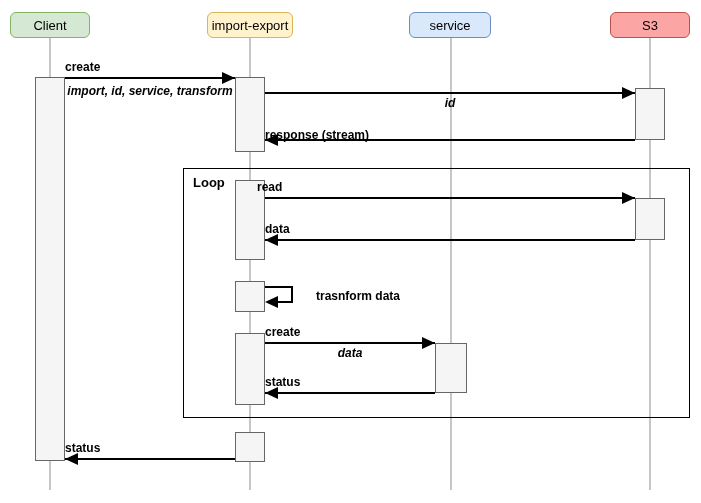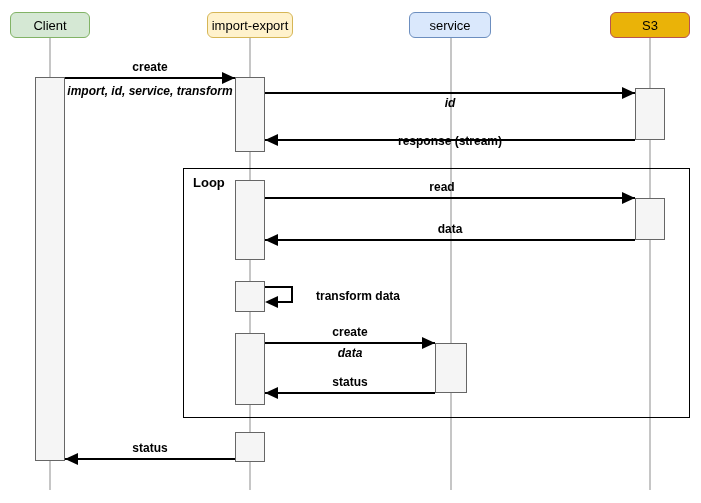--- a/index.html
+++ b/index.html
@@ -9,21 +9,21 @@
   }
   .lifeline{position:absolute;top:38px;height:452px;width:2px;background:#c6c6c6;}
   .participant{
     position:absolute;top:12px;height:26px;border-radius:6px;border:1px solid;
     display:flex;align-items:center;justify-content:center;
     font-size:13px;box-sizing:border-box;
   }
   .p-client{background:#d5e8d4;border-color:#82b366;}
   .p-ie{background:#fff2cc;border-color:#d6b656;}
   .p-svc{background:#dae8fc;border-color:#6c8ebf;}
-  .p-s3{background:#eab308;border-color:#b85450;}
+  .p-s3{background:#fca5a5;border-color:#b85450;}
   .activation{
     position:absolute;background:#f5f5f5;border:1px solid #666;box-sizing:border-box;
   }
   .fragment{
     position:absolute;left:183px;top:168px;width:507px;height:250px;
     border:1px solid #000;box-sizing:border-box;
   }
   .fragment-label{position:absolute;left:9px;top:6px;font-size:13px;font-weight:bold;}
   .mline{position:absolute;height:0;border-top:2px solid #000;}
   .vline{position:absolute;width:0;border-left:2px solid #000;}
@@ -31,21 +31,21 @@
     position:absolute;width:0;height:0;
     border-top:6px solid transparent;border-bottom:6px solid transparent;
     border-left:13px solid #000;
   }
   .head-left{
     position:absolute;width:0;height:0;
     border-top:6px solid transparent;border-bottom:6px solid transparent;
     border-right:13px solid #000;
   }
   .mlabel{
-    position:absolute;font-size:12px;font-weight:bold;text-align:center;
+    position:absolute;font-size:12px;font-weight:bold;text-align:left;
     white-space:nowrap;line-height:14px;
   }
   .msub{
     position:absolute;font-size:12px;font-style:italic;font-weight:bold;
     text-align:center;white-space:nowrap;line-height:14px;
   }
   .mlabel-left{text-align:left;}
 </style>
 </head>
 <body>
@@ -86,37 +86,37 @@
 
   <div class="mlabel" style="left:65px;top:60px;width:170px">create</div>
   <div class="mline" style="left:65px;top:77px;width:170px"></div>
   <div class="head-right" style="left:222px;top:72px"></div>
   <div class="msub" style="left:65px;top:84px;width:170px">import, id, service, transform</div>
 
   <div class="mline" style="left:265px;top:92px;width:370px"></div>
   <div class="head-right" style="left:622px;top:87px"></div>
   <div class="msub" style="left:265px;top:96px;width:370px">id</div>
 
-  <div class="mlabel" style="left:265px;top:134px;width:370px">response (stream)</div>
+  <div class="mlabel" style="left:265px;top:128px;width:370px">response (stream)</div>
   <div class="mline" style="left:265px;top:139px;width:370px"></div>
   <div class="head-left" style="left:265px;top:134px"></div>
 
   <div class="mlabel" style="left:257px;top:180px;width:370px">read</div>
   <div class="mline" style="left:265px;top:197px;width:370px"></div>
   <div class="head-right" style="left:622px;top:192px"></div>
 
   <div class="mlabel" style="left:265px;top:222px;width:370px">data</div>
   <div class="mline" style="left:265px;top:239px;width:370px"></div>
   <div class="head-left" style="left:265px;top:234px"></div>
 
   <div class="mline" style="left:265px;top:286px;width:28px"></div>
   <div class="vline" style="left:291px;top:286px;height:16px"></div>
   <div class="mline" style="left:275px;top:301px;width:18px"></div>
   <div class="head-left" style="left:265px;top:296px"></div>
-  <div class="mlabel mlabel-left" style="left:316px;top:289px">transform data</div>
+  <div class="mlabel mlabel-left" style="left:316px;top:289px">trasnform data</div>
 
   <div class="mlabel" style="left:265px;top:325px;width:170px">create</div>
   <div class="mline" style="left:265px;top:342px;width:170px"></div>
   <div class="head-right" style="left:422px;top:337px"></div>
   <div class="msub" style="left:265px;top:346px;width:170px">data</div>
 
   <div class="mlabel" style="left:265px;top:375px;width:170px">status</div>
   <div class="mline" style="left:265px;top:392px;width:170px"></div>
   <div class="head-left" style="left:265px;top:387px"></div>
 

